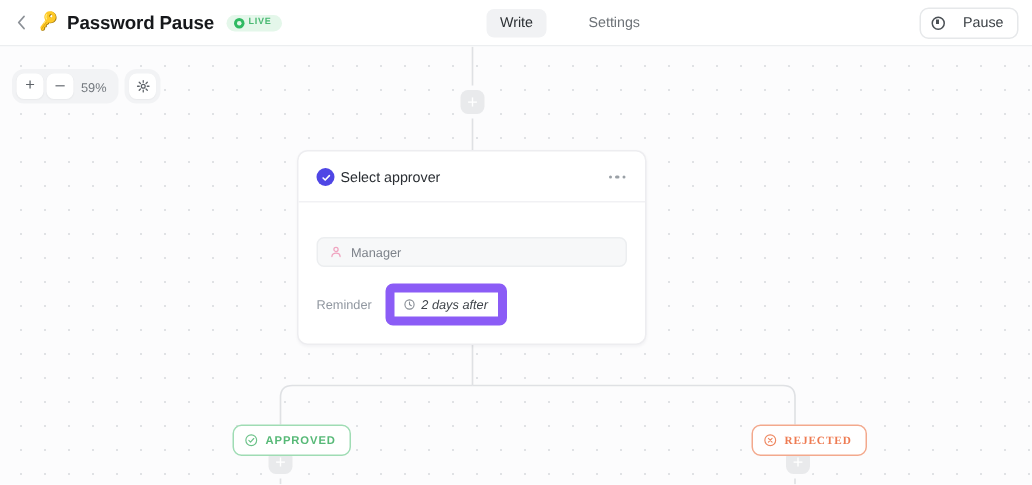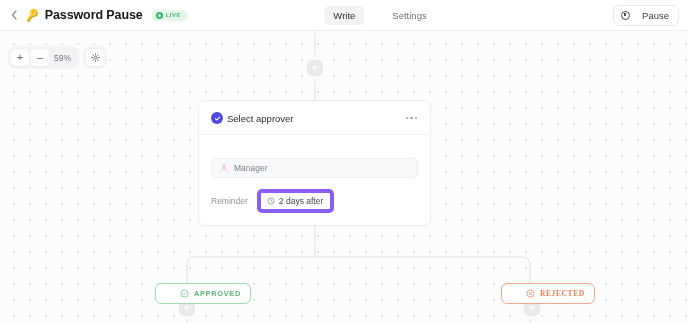--- a/index.html
+++ b/index.html
@@ -297,43 +297,44 @@
     text-align: right;
   }
   .reminder-label {
     font-size: 8.5px;
     color: #9097a0;
   }
   .reminder-chip {
     display: inline-flex;
     align-items: center;
     gap: 4px;
-    border: 4px solid #8b5cf6;
+    border: 6px solid #8b5cf6;
     background: #ffffff;
     border-radius: 5px;
     padding: 3px 7px 3px 6px;
     cursor: pointer;
+    font-style: italic;
   }
   .clock-icon { display: block; flex: 0 0 auto; }
   .reminder-chip-label {
     font-size: 8.5px;
     color: #41464c;
     font-weight: 500;
     white-space: nowrap;
   }
 
   
   .status-badge {
     position: absolute;
     display: inline-flex;
     align-items: center;
     gap: 5px;
     background: #ffffff;
     border-radius: 6px;
-    padding: 5px 9px 5px 24px;
+    padding: 5px 9px 5px 7px;
     z-index: 10;
   }
   .status-label {
     font-size: 7.5px;
     font-weight: bold;
     letter-spacing: 0.6px;
   }
   #badge-approved {
     left: 155px; top: 252px;
     border: 1.2px solid #9fdcb4;

